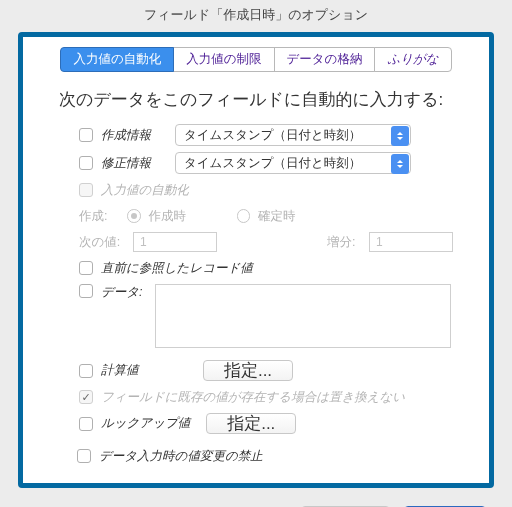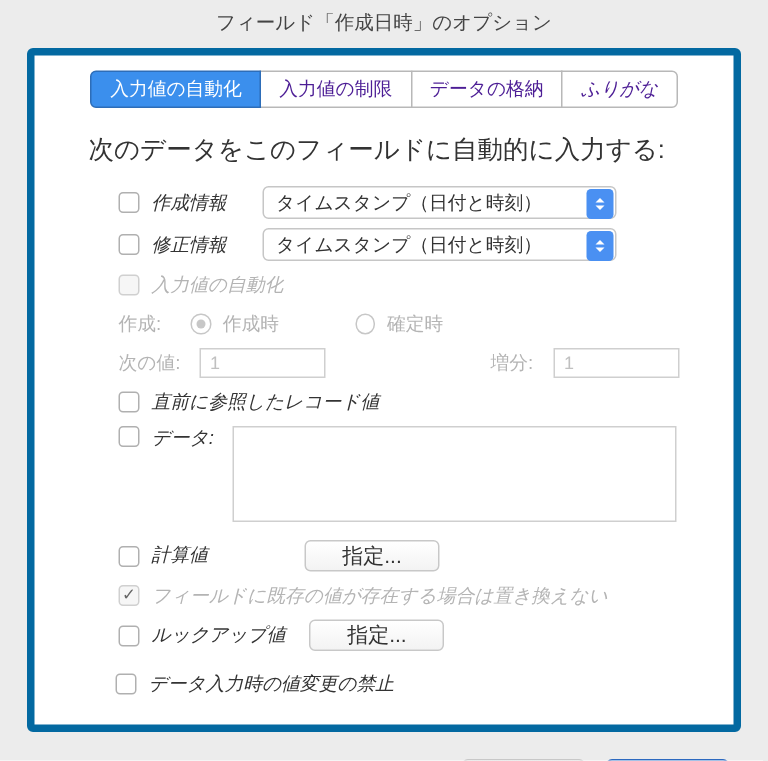--- a/index.html
+++ b/index.html
@@ -132,21 +132,21 @@
     border:1px solid #cfcfcf;
     background:#fff;
     max-width:296px;
   }
   .btn {
     height:21px;
     min-width:90px;
     border:1px solid #c8c8c8;
     border-radius:4px;
     background:linear-gradient(#fff,#f3f3f3);
-    font-size:14px;
+    font-size:17px;
     display:inline-flex;
     align-items:center; justify-content:center;
     cursor:pointer;
     color:#333;
   }
   .row .btn { margin-left:28px; }
   .footer {
     display:flex;
     justify-content:flex-end;
     gap:14px;

